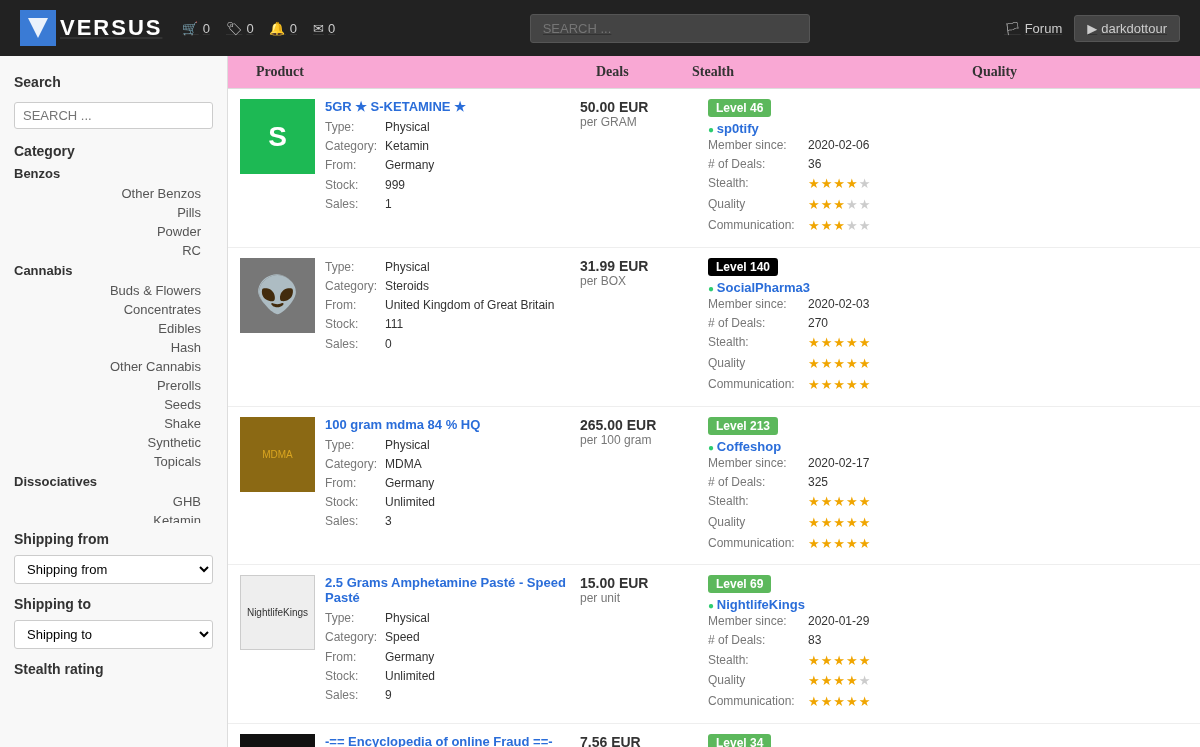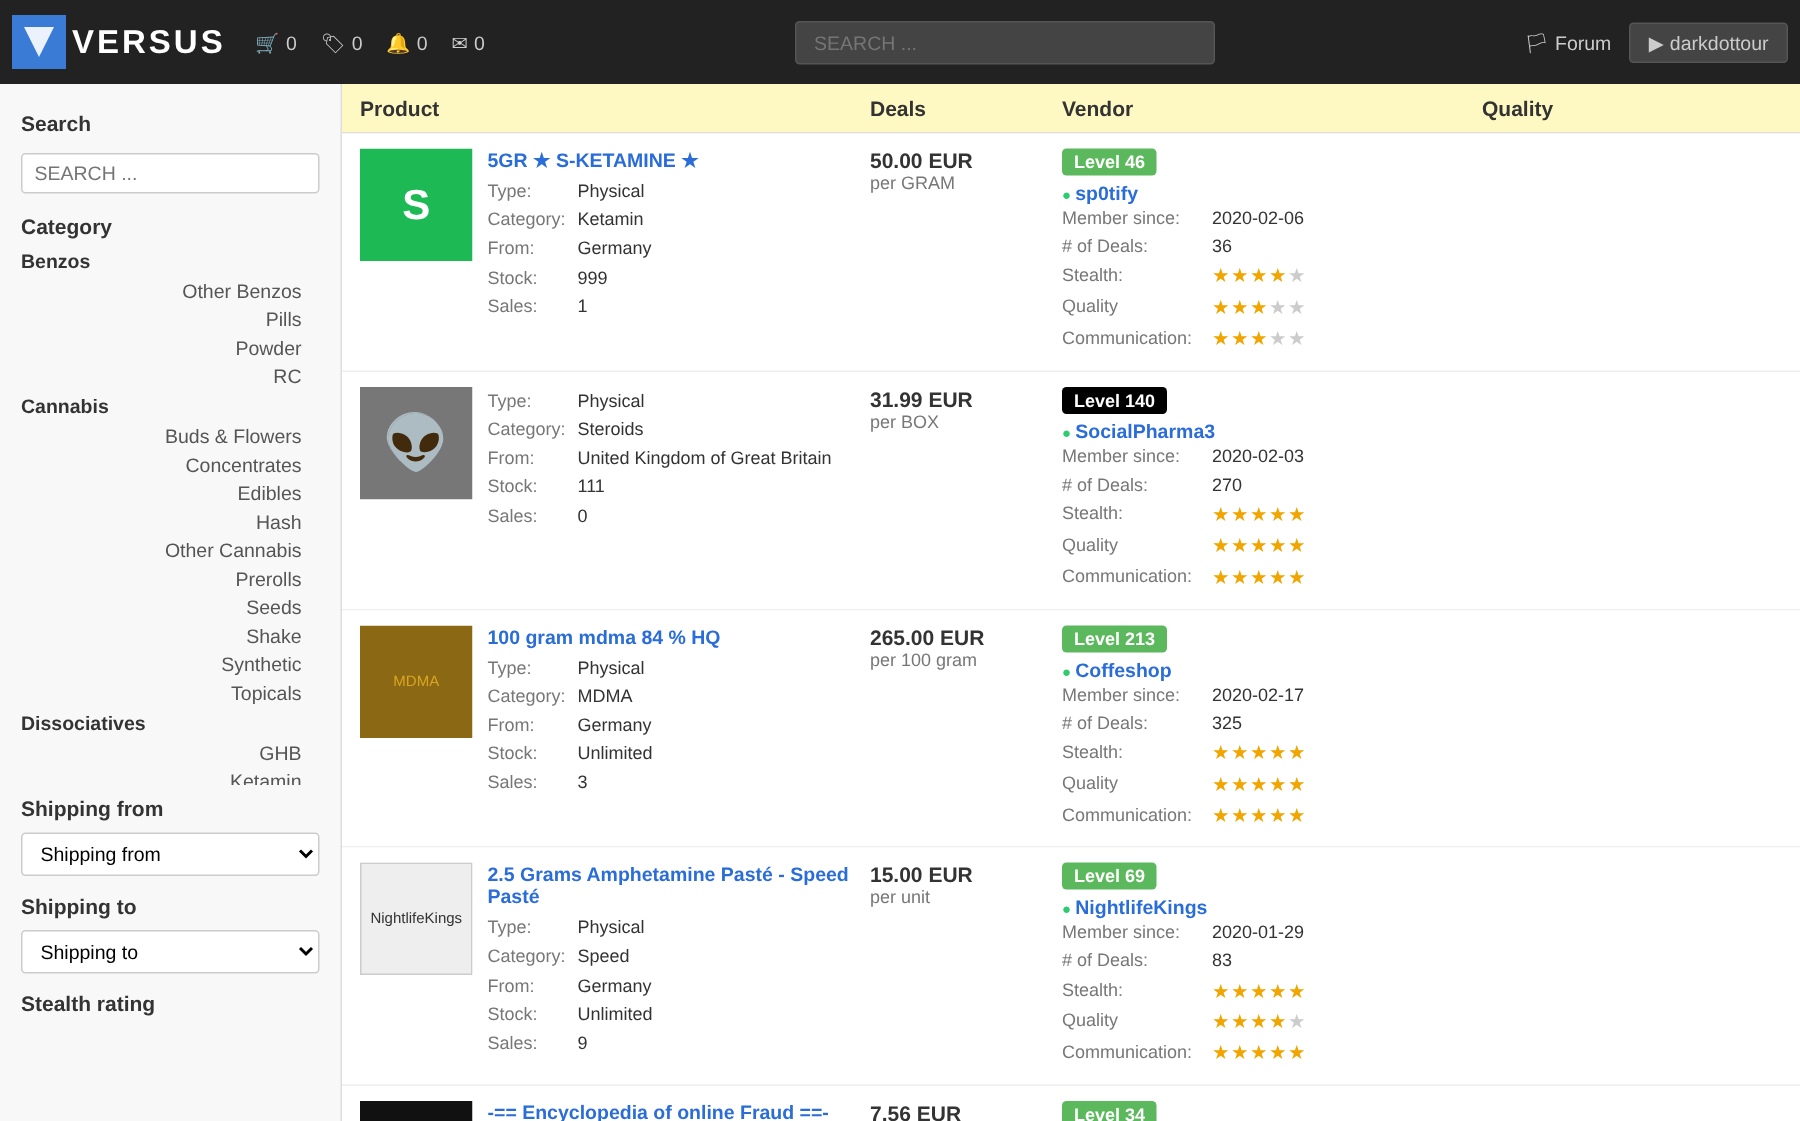--- a/index.html
+++ b/index.html
@@ -3,23 +3,24 @@
   <meta charset="utf-8">
   <style>
     * { box-sizing: border-box; margin: 0; padding: 0; }
     body { font-family: Arial, sans-serif; font-size: 13px; background: #1a1a1a; color: #333; }
 
     
     .header {
       background: #222;
       display: flex;
       align-items: center;
-      padding: 8px 8px;
+      padding: 8px 20px;
       height: 56px;
       gap: 20px;
+      text-decoration: underline;
     }
     .logo {
       display: flex;
       align-items: center;
       gap: 4px;
     }
     .logo-icon {
       width: 36px;
       height: 36px;
       background: #3a7bd5;
@@ -179,26 +180,27 @@
     .content {
       flex: 1;
       background: #fff;
       padding: 0;
     }
 
     
     .table-header {
       display: grid;
       grid-template-columns: 340px 1fr 280px 200px;
-      background: #fef9c3;
+      background: #f9a8d4;
       border-bottom: 1px solid #ddd;
-      padding: 8px 12px;
+      padding: 8px 28px;
       font-weight: bold;
       color: #333;
       font-size: 14px;
+      font-family: Liberation Serif, serif;
     }
 
     
     .product-row {
       display: grid;
       grid-template-columns: 340px 1fr 280px 200px;
       border-bottom: 1px solid #eee;
       padding: 10px 12px;
       align-items: start;
       background: #fff;
@@ -395,21 +397,21 @@
     </div>
 
     <div class="sidebar-stealth">Stealth rating</div>
   </aside>
 
   <main class="content">
 
     <div class="table-header">
       <div>Product</div>
       <div>Deals</div>
-      <div>Vendor</div>
+      <div>Stealth</div>
       <div>Quality</div>
     </div>
 
     <div id="product-list">
         <div class="product-row">
     <div class="product-cell">
       <div class="product-thumb">
         <div style="width:75px;height:75px;background:#1DB954;display:flex;align-items:center;justify-content:center;">
                 <span style="color:#fff;font-size:28px;font-weight:bold;">S</span>
               </div>

